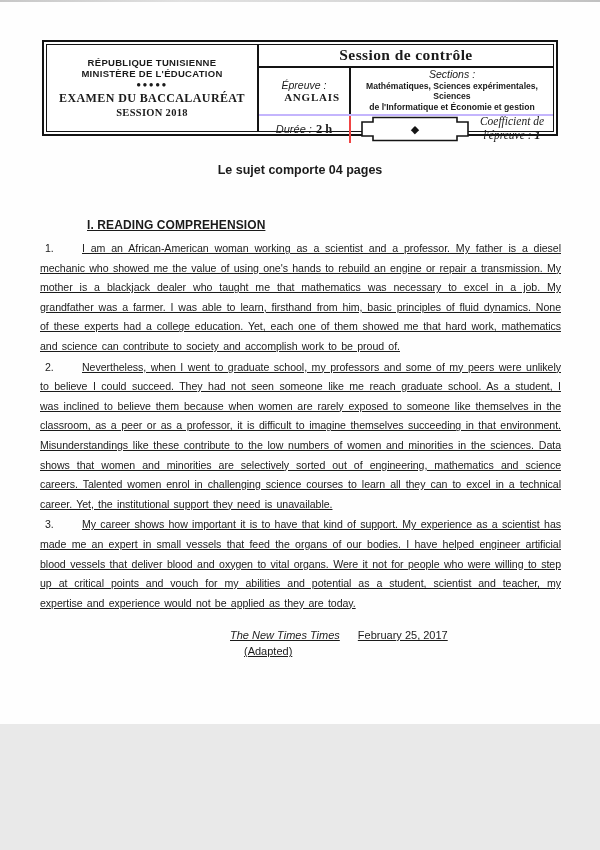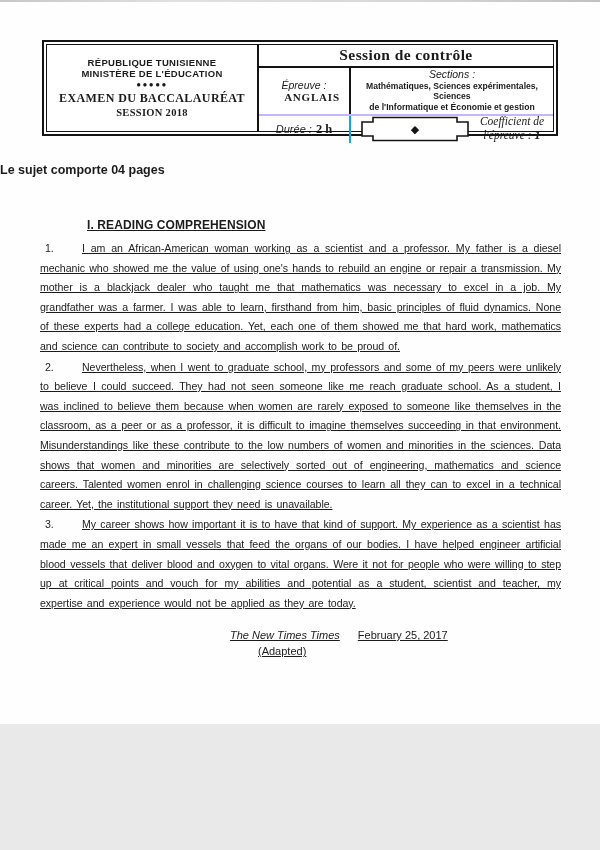--- a/index.html
+++ b/index.html
@@ -70,21 +70,21 @@
   .ht-sections{
     flex:1;display:flex;flex-direction:column;justify-content:flex-end;align-items:center;
     text-align:center;padding:1px 2px;
   }
   .ht-sections .lbl{font-style:italic;font-size:10.5px;line-height:1.1;}
   .ht-sections .val{font-weight:bold;font-size:8.6px;line-height:1.25;}
   .ht-bottom{
     height:27px;flex:0 0 27px;display:flex;align-items:center;position:relative;
   }
   .ht-duree{
-    width:90px;flex:0 0 90px;border-right:2px solid #0ea5e9;
+    width:90px;flex:0 0 90px;border-right:2px solid #ef4444;
     align-self:stretch;display:flex;align-items:center;justify-content:center;
     gap:4px;
   }
   .ht-duree .lbl{font-style:italic;font-size:11px;}
   .ht-duree .val{font-family:"Liberation Serif", serif;font-weight:bold;font-size:12.5px;}
   .badge{
     position:relative;width:112px;height:26px;margin-left:8px;
     flex:0 0 112px;
   }
   .badge svg{position:absolute;inset:0;}
@@ -94,42 +94,42 @@
   }
   .ht-coeff{
     flex:1;text-align:center;
     font-family:"Liberation Serif", serif;font-size:11.5px;font-style:italic;
   }
   .ht-coeff .val{font-weight:bold;font-size:13px;}
 
   
   .subject-note{
     position:absolute;top:163px;left:0;right:0;
-    font-weight:bold;font-size:12.5px;
+    text-align:center;font-weight:bold;font-size:12.5px;
   }
   .body-text{
     position:absolute;top:218px;left:40px;width:521px;text-decoration:underline;
   }
   .section-title{
     font-weight:bold;font-size:12px;
     margin:0 0 7px 47px;letter-spacing:.1px;
   }
   .para{
     font-size:10.6px;line-height:19.6px;text-align:justify;
     letter-spacing:-0.05px;word-spacing:1.4px;
     margin:0;
   }
   .para + .para{margin-top:1px;}
   .pnum{display:inline-block;width:42px;padding-left:5px;box-sizing:border-box;}
   .citation{
     margin:15px 0 0 190px;font-size:11px;line-height:1.45;
   }
   .citation .src{font-style:italic;}
   .citation .date{margin-left:18px;text-align:center;}
-  .citation .adapted{margin-left:28px;}
+  .citation .adapted{margin-left:14px;}
 
   .page-num{
     position:absolute;top:794px;left:0;right:0;text-align:center;
     font-size:10.5px;letter-spacing:1px;
   }
   .doc-num{
     position:absolute;top:813px;right:40px;
     font-weight:bold;font-size:16px;letter-spacing:.5px;
   }
 </style>

